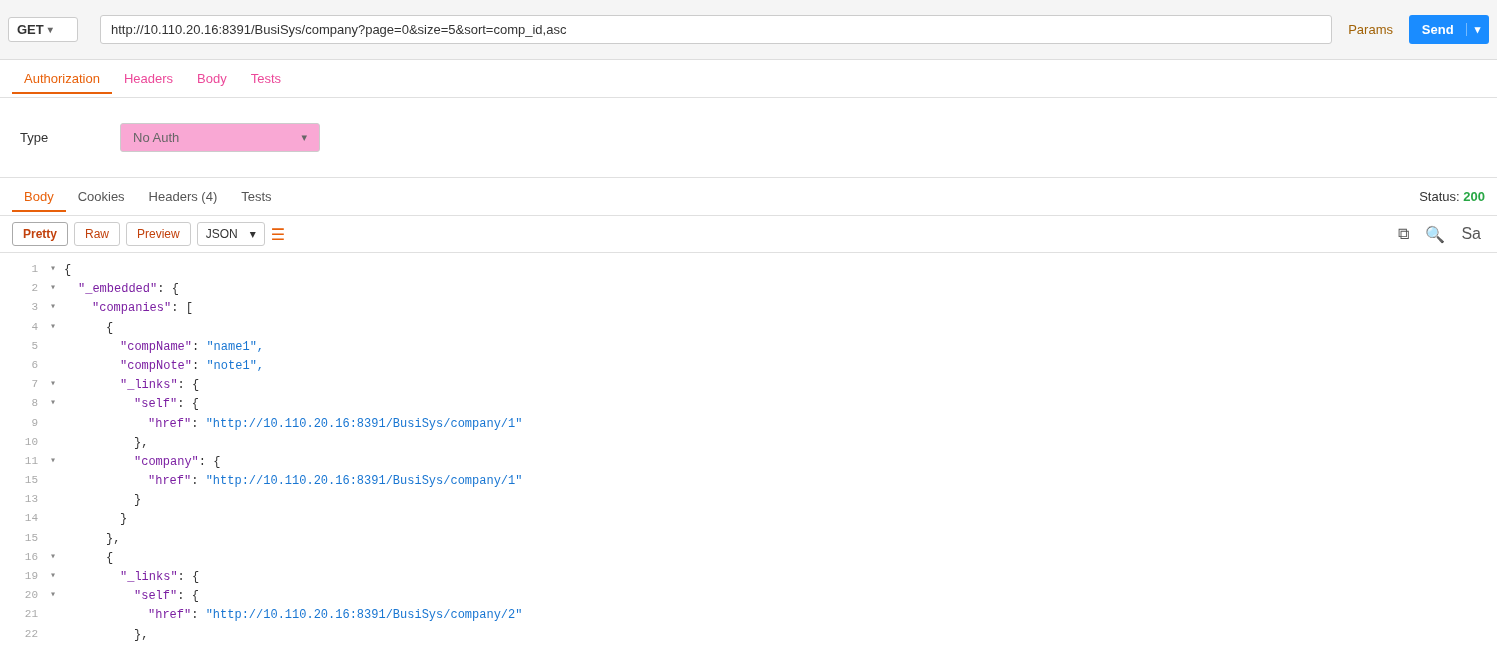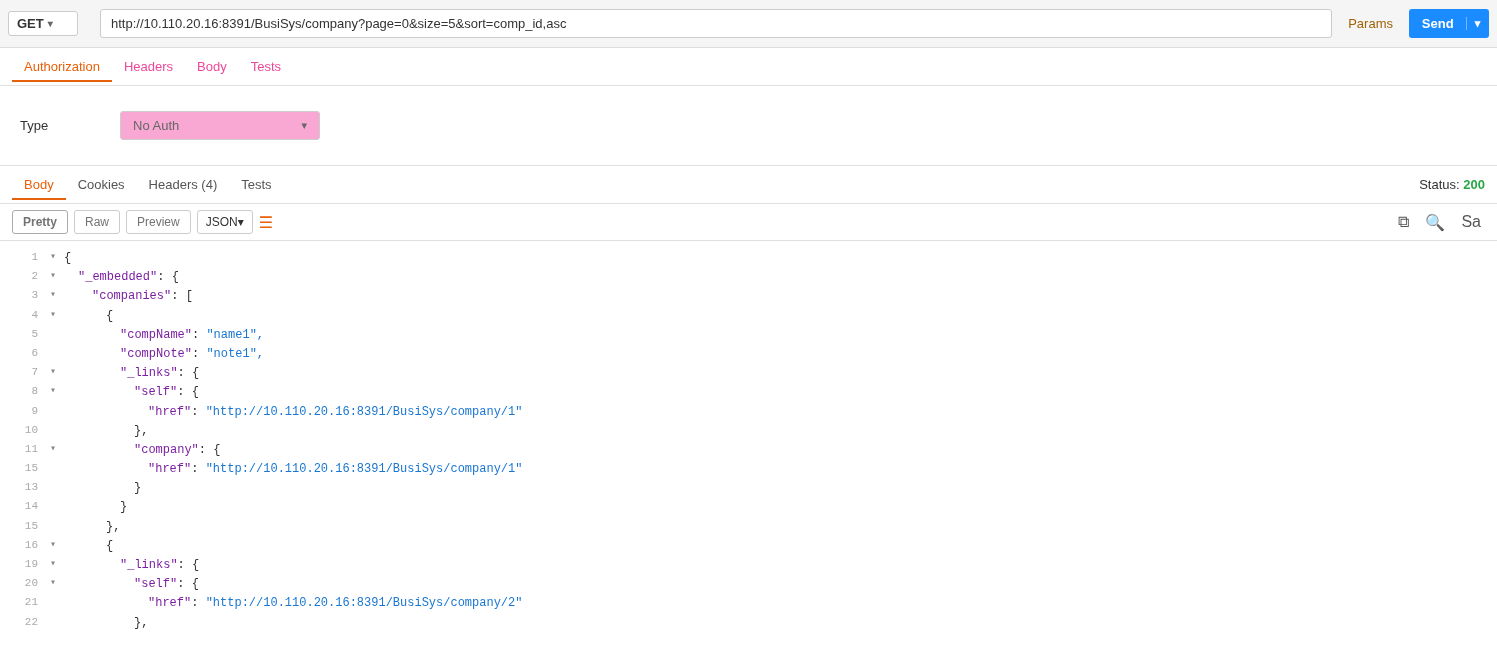--- a/index.html
+++ b/index.html
@@ -6,21 +6,21 @@
     body { font-family: 'Segoe UI', Arial, sans-serif; font-size: 13px; background: #fff; color: #333; }
 
     
     .top-bar {
       display: flex;
       align-items: center;
       background: #f5f5f5;
       border-bottom: 1px solid #ddd;
       padding: 6px 8px;
       gap: 8px;
-      height: 48px;
+      height: 60px;
     }
     .method-selector {
       display: flex;
       align-items: center;
       background: #fff;
       border: 1px solid #ccc;
       border-radius: 3px;
       padding: 4px 8px;
       gap: 4px;
       cursor: pointer;
@@ -186,37 +186,37 @@
       border-bottom: 1px solid #e0e0e0;
       background: #fff;
     }
     .fmt-btn {
       padding: 4px 10px;
       border: 1px solid #ccc;
       border-radius: 3px;
       background: #fff;
       font-size: 12px;
       cursor: pointer;
-      color: #737373;
+      color: #c2410c;
     }
     .fmt-btn.active {
       background: #fff;
       border-color: #aaa;
       font-weight: 600;
     }
     .fmt-select {
       display: flex;
       align-items: center;
       border: 1px solid #ccc;
       border-radius: 3px;
       padding: 4px 8px;
       background: #fff;
       font-size: 12px;
       cursor: pointer;
-      gap: 0;
+      gap: 12px;
     }
     .wrap-icon {
       color: #e8600a;
       font-size: 16px;
       cursor: pointer;
     }
     .fmt-actions {
       margin-left: auto;
       display: flex;
       align-items: center;

